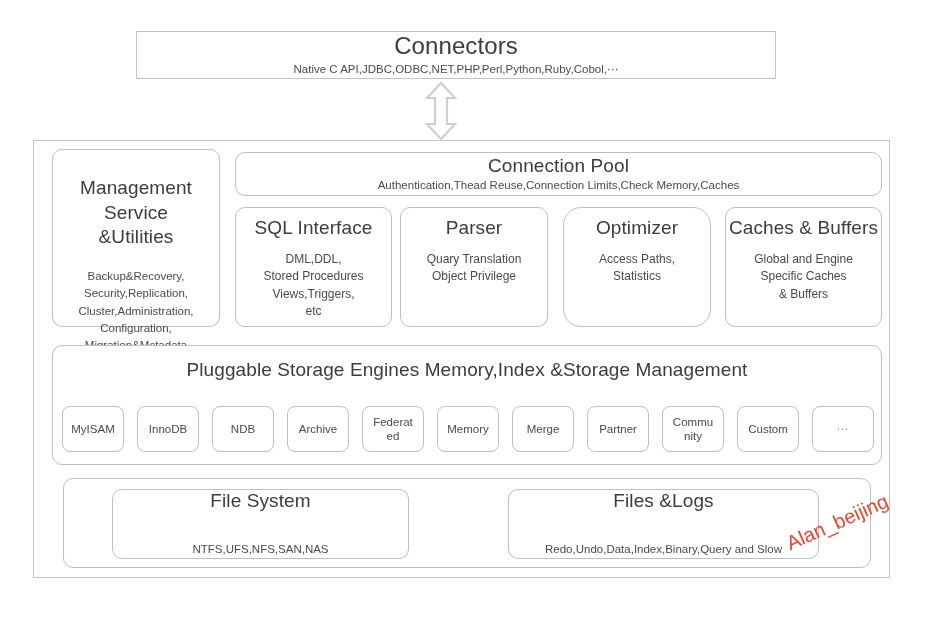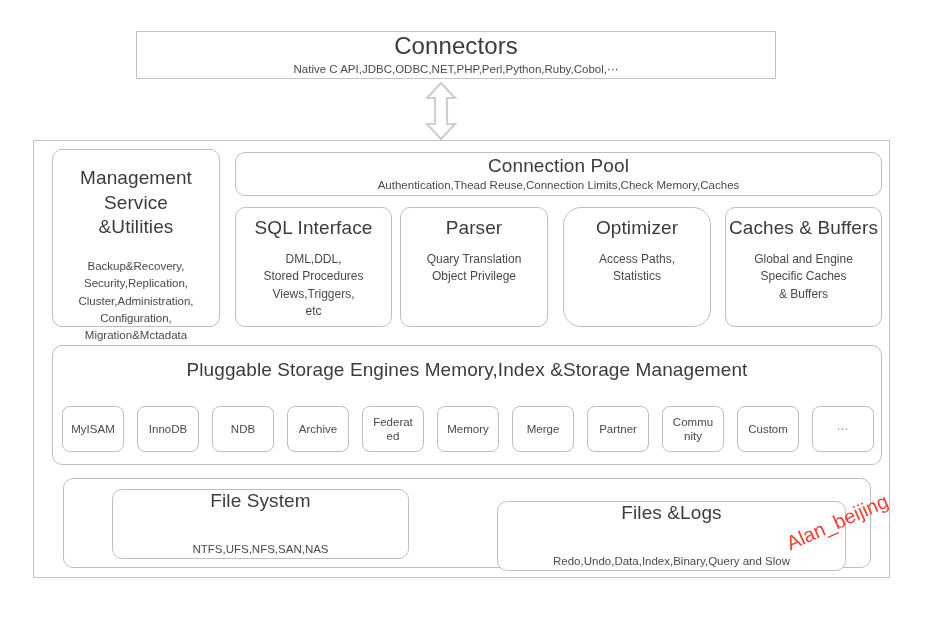--- a/index.html
+++ b/index.html
@@ -68,21 +68,21 @@
 
   
   #server-box {
     left: 33px; top: 140px; width: 857px; height: 438px;
     border: 1px solid #c4c4c4;
   }
 
   
   #mgmt {
     left: 52px; top: 149px; width: 168px; height: 178px;
-    padding-top: 16px;
+    padding-top: 26px;
   }
   #mgmt .title { font-size: 19px; line-height: 1.3; }
   #mgmt .sub-2 { margin-top: 18px; font-size: 11.5px; line-height: 1.5; }
 
   
   #connpool {
     left: 235px; top: 152px; width: 647px; height: 44px;
     justify-content: center;
   }
   #connpool .title { font-size: 19px; margin-bottom: 1px; }
@@ -140,21 +140,21 @@
     border-radius: 10px;
     background: #ffffff;
     display: flex;
     flex-direction: column;
     align-items: center;
     justify-content: space-between;
     height: 70px;
     top: 10px;
   }
   #filesystem { left: 48px; width: 297px; }
-  #fileslogs  { left: 433px; width: 349px; margin-top: 12px; }
+  #fileslogs  { left: 444px; width: 311px; }
   .fsbox .title { font-size: 19px; margin-bottom: 3px; }
   .fsbox .sub { font-size: 11.5px; }
 
   
   #watermark {
     position: absolute;
     left: 783px; top: 534px;
     font-size: 20px;
     color: #f4402f;
     font-family: "Liberation Sans", sans-serif;

